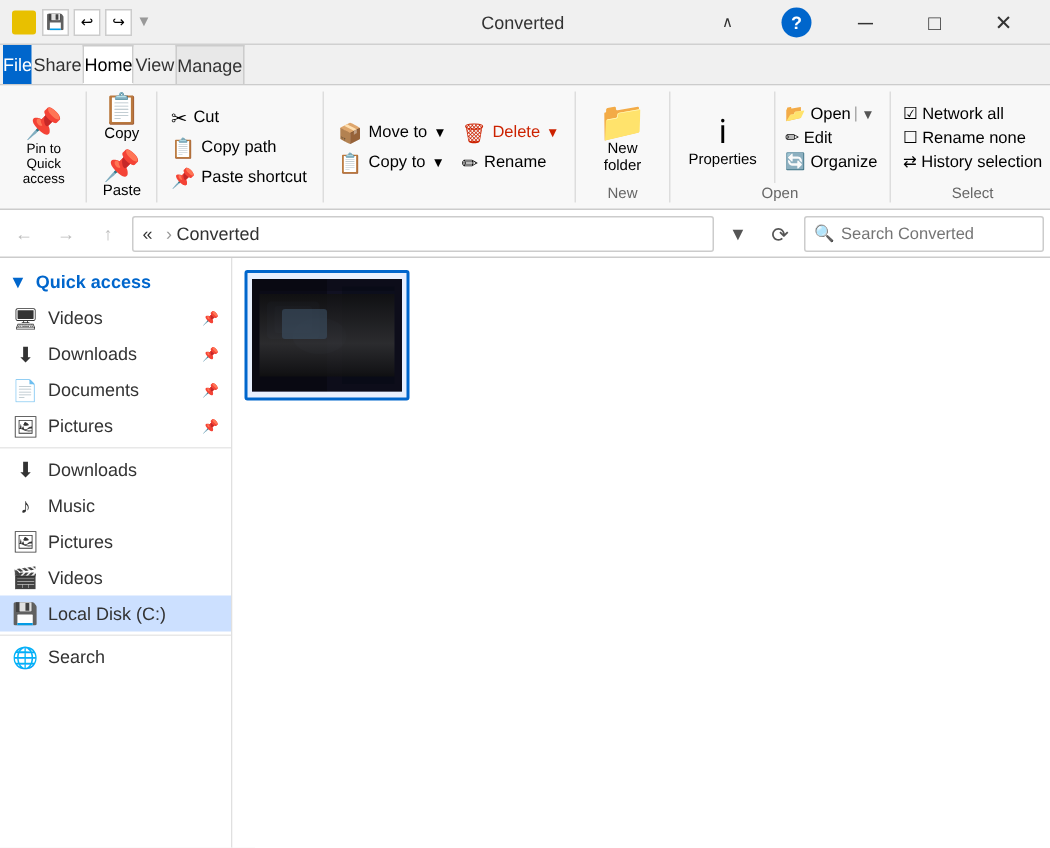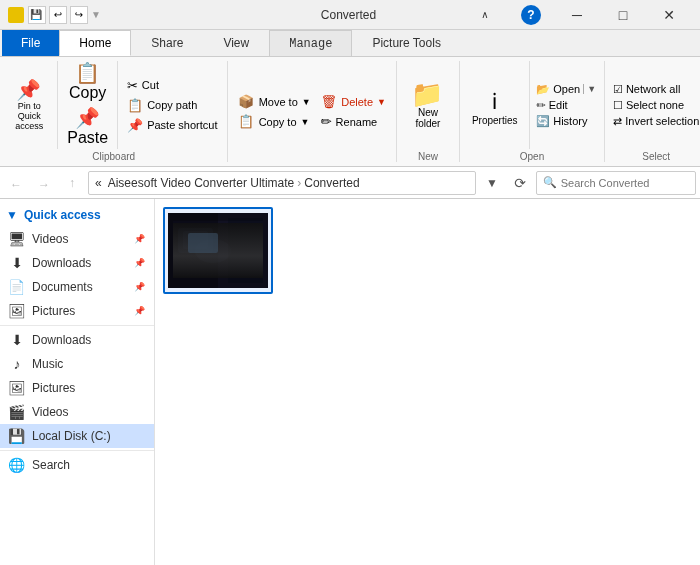--- a/index.html
+++ b/index.html
@@ -19,21 +19,21 @@
     .title-bar-qs { display: flex; gap: 3px; align-items: center; }
     .qs-btn { width: 18px; height: 18px; display: flex; align-items: center; justify-content: center; border: 1px solid #ccc; background: white; cursor: pointer; font-size: 10px; }
     .title-bar-title { flex: 1; text-align: center; font-size: 12px; color: #333; font-weight: normal; }
     .title-bar-controls { display: flex; gap: 0; }
     .ctrl-btn { width: 46px; height: 30px; display: flex; align-items: center; justify-content: center; cursor: pointer; font-size: 14px; color: #333; }
 
     
     .ribbon { background: #f0f0f0; border-bottom: 1px solid #ccc; }
     .ribbon-tabs { display: flex; align-items: flex-end; height: 26px; padding-left: 2px; }
     .ribbon-tab {
-      padding: 4px 19px;
+      padding: 4px 0;
       cursor: pointer;
       border: 1px solid transparent;
       font-size: 12px;
       color: #333;
       height: 26px;
       display: flex;
       align-items: center;
     }
     .ribbon-tab.active {
       background: #fff;
@@ -82,21 +82,21 @@
     .r-btn {
       display: flex;
       flex-direction: column;
       align-items: center;
       cursor: pointer;
       padding: 2px 4px;
       border-radius: 3px;
       min-width: 36px;
     }
     .r-btn .icon { font-size: 20px; line-height: 1; }
-    .r-btn .label { font-size: 16px; margin-top: 1px; text-align: center; }
+    .r-btn .label { font-size: 10px; margin-top: 1px; text-align: center; }
 
     .r-btn-sm {
       display: flex;
       align-items: center;
       cursor: pointer;
       padding: 2px 4px;
       border-radius: 2px;
       font-size: 11px;
       gap: 4px;
       white-space: nowrap;
@@ -368,25 +368,24 @@
     </div>
     <div class="ctrl-btn">─</div>
     <div class="ctrl-btn">□</div>
     <div class="ctrl-btn close">✕</div>
   </div>
 </div>
 
 <div class="ribbon">
   <div class="ribbon-tabs">
     <div class="ribbon-tab file">File</div>
+    <div class="ribbon-tab">Share</div>
     <div class="ribbon-tab active">Home</div>
-    <div class="ribbon-tab">Share</div>
     <div class="ribbon-tab">View</div>
-    <div class="ribbon-tab manage-active" style="background:#e8e8e8;border:1px solid #ccc;border-bottom:none;font-family:Liberation Mono, monospace;">Manage</div>
-    <div class="ribbon-tab">Picture Tools</div>
+    <div class="ribbon-tab manage-active" style="background:#e8e8e8;border:1px solid #ccc;border-bottom:none;">Manage</div>
   </div>
 </div>
 
 <div class="ribbon-content">
 
   <div class="ribbon-group">
     <div class="ribbon-group-content">
       <div class="r-btn" style="min-width:46px;">
         <span class="icon">📌</span>
         <span class="label" style="font-size:9px;text-align:center;">Pin to Quick<br>access</span>
@@ -411,21 +410,20 @@
         <div class="r-btn-sm">
           <span class="icon">📋</span>
           <span>Copy path</span>
         </div>
         <div class="r-btn-sm">
           <span class="icon">📌</span>
           <span>Paste shortcut</span>
         </div>
       </div>
     </div>
-    <div class="ribbon-group-label">Clipboard</div>
   </div>
 
   <div class="ribbon-group">
     <div class="ribbon-group-content">
       <div class="r-col">
         <div class="r-btn-sm">
           <span class="icon">📦</span>
           <span>Move to</span>
           <span class="chevron-down">▼</span>
         </div>
@@ -471,56 +469,55 @@
           <span>📂</span>
           <span>Open</span>
           <span class="dropdown-arrow">▼</span>
         </div>
         <div class="open-item">
           <span>✏</span>
           <span>Edit</span>
         </div>
         <div class="open-item">
           <span>🔄</span>
-          <span>History</span>
+          <span>Organize</span>
         </div>
       </div>
     </div>
     <div class="ribbon-group-label">Open</div>
   </div>
 
   <div class="ribbon-group">
     <div class="ribbon-group-content">
       <div class="select-group">
         <div class="select-item">
           <span>☑</span>
           <span>Network all</span>
         </div>
         <div class="select-item">
           <span>☐</span>
-          <span>Select none</span>
+          <span>Rename none</span>
         </div>
         <div class="select-item">
           <span>⇄</span>
-          <span>Invert selection</span>
+          <span>History selection</span>
         </div>
       </div>
     </div>
     <div class="ribbon-group-label">Select</div>
   </div>
 </div>
 
 <div class="address-bar">
   <div class="nav-btn disabled">←</div>
   <div class="nav-btn disabled">→</div>
   <div class="nav-btn disabled">↑</div>
   <div class="address-path">
     <span class="path-segment">«</span>
     <span class="path-arrow"> </span>
-    <span class="path-segment">Aiseesoft Video Converter Ultimate</span>
     <span class="path-arrow"> › </span>
     <span class="path-segment">Converted</span>
   </div>
   <div class="nav-btn">▼</div>
   <div class="refresh-btn">⟳</div>
   <div class="search-box">
     <span style="font-size:11px;color:#999;">🔍</span>
     <input type="text" placeholder="Search Converted" style="">
   </div>
 </div>

